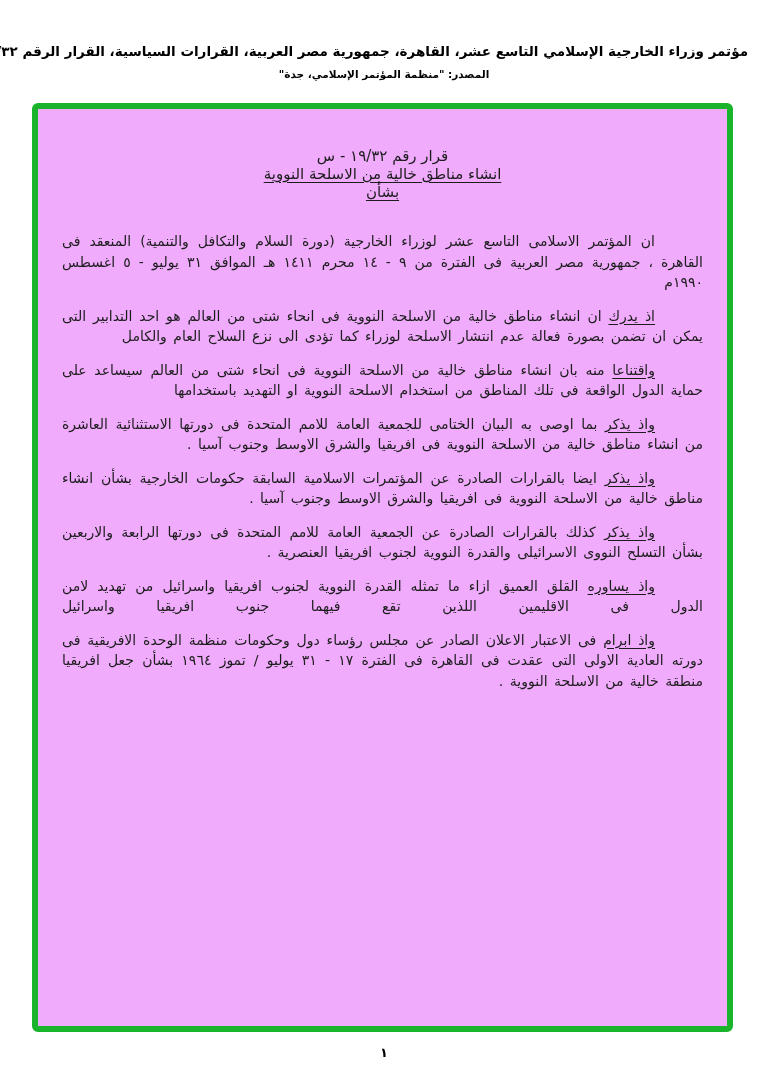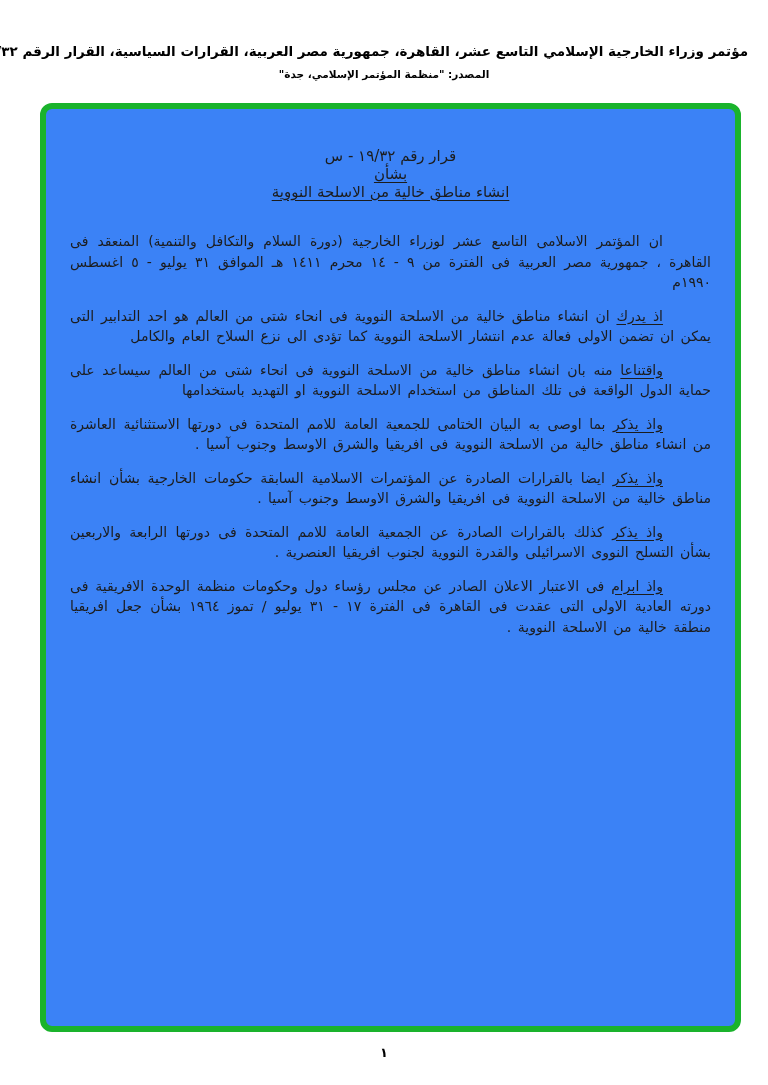--- a/index.html
+++ b/index.html
@@ -33,27 +33,27 @@
     white-space: nowrap;
   }
   .header-source {
     font-size: 10.5px;
     font-weight: bold;
     margin-top: 8px;
   }
   
   .frame {
     position: absolute;
-    left: 40px;
+    left: 32px;
     top: 103px;
     width: 689px;
     height: 917px;
     border: 6px solid #1ab32c;
-    border-radius: 12px;
-    background: #3b82f6;
+    border-radius: 6px;
+    background: #f0abfc;
   }
   
   .doc {
     position: absolute;
     top: 38px;
     left: 22px;
     right: 22px;
     bottom: 10px;
     color: #1c1c1c;
     direction: rtl;
@@ -107,31 +107,32 @@
   <div class="header">
     <div class="header-title">مؤتمر وزراء الخارجية الإسلامي التاسع عشر، القاهرة، جمهورية مصر العربية، القرارات السياسية، القرار الرقم ١٩/٣٢-س</div>
     <div class="header-source">المصدر:  "منظمة المؤتمر الإسلامي، جدة"</div>
   </div>
 
   <div class="frame">
     <div class="doc">
 
       <div class="doc-title">
         <span class="t-line">قرار رقم ١٩/٣٢ - س</span>
+        <span class="t-line t-underline">انشاء مناطق خالية من الاسلحة النووية</span>
         <span class="t-line t-underline">بشأن</span>
-        <span class="t-line t-underline">انشاء مناطق خالية من الاسلحة النووية</span>
       </div>
 
       <div class="doc-paragraphs">
         <p> <span>ان المؤتمر الاسلامى التاسع عشر لوزراء الخارجية (دورة السلام والتكافل والتنمية) المنعقد فى القاهرة ، جمهورية مصر العربية فى الفترة من ٩ - ١٤ محرم ١٤١١ هـ الموافق ٣١ يوليو - ٥ اغسطس ١٩٩٠م</span></p>
-        <p><span class="lead">اذ يدرك</span> <span>ان انشاء مناطق خالية من الاسلحة النووية فى انحاء شتى من العالم هو احد التدابير التى يمكن ان تضمن الاولى فعالة عدم انتشار الاسلحة النووية كما تؤدى الى نزع السلاح العام والكامل</span></p>
+        <p><span class="lead">اذ يدرك</span> <span>ان انشاء مناطق خالية من الاسلحة النووية فى انحاء شتى من العالم هو احد التدابير التى يمكن ان تضمن بصورة فعالة عدم انتشار الاسلحة لوزراء كما تؤدى الى نزع السلاح العام والكامل</span></p>
         <p><span class="lead">واقتناعا</span> <span>منه بان انشاء مناطق خالية من الاسلحة النووية فى انحاء شتى من العالم سيساعد على حماية الدول الواقعة فى تلك المناطق من استخدام الاسلحة النووية او التهديد باستخدامها</span></p>
         <p><span class="lead">واذ يذكر</span> <span>بما اوصى به البيان الختامى للجمعية العامة للامم المتحدة فى دورتها الاستثنائية العاشرة من انشاء مناطق خالية من الاسلحة النووية فى افريقيا والشرق الاوسط وجنوب آسيا .</span></p>
         <p><span class="lead">واذ يذكر</span> <span>ايضا بالقرارات الصادرة عن المؤتمرات الاسلامية السابقة حكومات الخارجية بشأن انشاء مناطق خالية من الاسلحة النووية فى افريقيا والشرق الاوسط وجنوب آسيا .</span></p>
         <p><span class="lead">واذ يذكر</span> <span>كذلك بالقرارات الصادرة عن الجمعية العامة للامم المتحدة فى دورتها الرابعة والاربعين بشأن التسلح النووى الاسرائيلى والقدرة النووية لجنوب افريقيا العنصرية .</span></p>
+        <p class="stretch-last"><span class="lead">واذ يساوره</span> <span>القلق العميق ازاء ما تمثله القدرة النووية لجنوب افريقيا واسرائيل من تهديد لامن الدول فى الاقليمين اللذين تقع فيهما جنوب افريقيا واسرائيل</span></p>
         <p><span class="lead">واذ ابرام</span> <span>فى الاعتبار الاعلان الصادر عن مجلس رؤساء دول وحكومات منظمة الوحدة الافريقية فى دورته العادية الاولى التى عقدت فى القاهرة فى الفترة ١٧ - ٣١ يوليو / تموز ١٩٦٤ بشأن جعل افريقيا منطقة خالية من الاسلحة النووية .</span></p>
       </div>
 
     </div>
   </div>
 
   <div class="page-number">١</div>
 
 </div>
 

